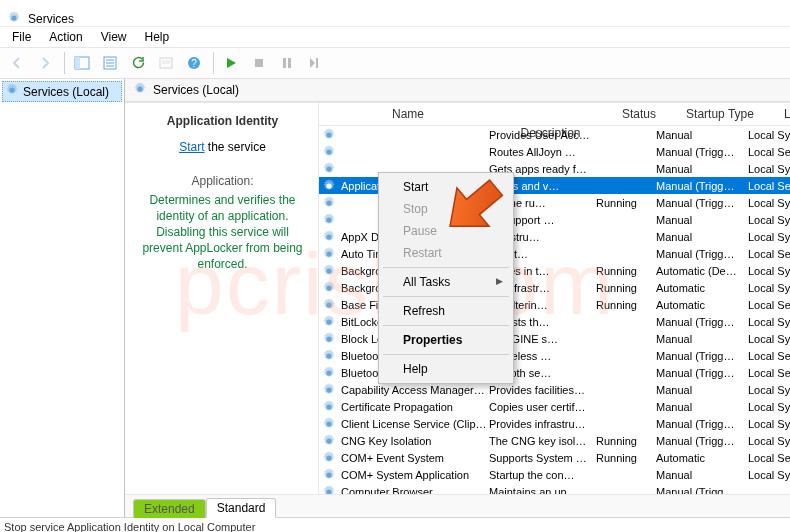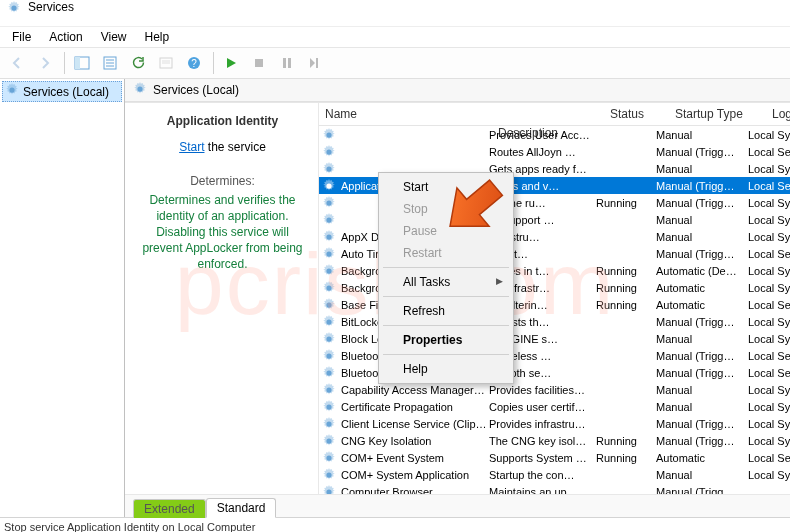--- a/index.html
+++ b/index.html
@@ -13,21 +13,21 @@
     background: #fff;
     overflow: hidden;
     position: relative;
   }
   .window { width: 790px; height: 532px; position: relative; }
 
   
   .titlebar {
     height: 26px;
     display: flex;
-    align-items: flex-start;
+    align-items: flex-end;
     padding-left: 6px;
     gap: 6px;
     border-bottom: 1px solid #eee;
   }
   .app-icon {
     width: 16px; height: 16px; display:inline-flex;align-items:center;justify-content:center;
   }
   .gear-svg { width:14px; height:14px; }
   .title { font-size: 12px; }
 
@@ -101,20 +101,21 @@
   .svcname { font-weight:600; margin-bottom:10px; color:#333; }
   .link { color:#0066cc; text-decoration:underline; cursor:pointer; }
   .descheader { margin-top:18px; color:#555; }
   .descbody { color:#15803d; margin-top:2px; }
 
   .list-pane { flex:1; display:flex; flex-direction:column; min-width:0; position:relative; }
   .columns {
     display:flex; height:22px; align-items:center;
     border-bottom:1px solid #e5e5e5; font-size:12px; color:#333;
     background:#fff;
+    text-align:center;
   }
   .col { padding-left:6px; overflow:hidden; white-space:nowrap; text-overflow:ellipsis; border-right:1px solid transparent; flex-shrink:0; }
   .c-name { width:166px; }
   .c-desc { width:105px;margin-top:37px; }
   .c-status { width:58px; }
   .c-startup { width:90px; }
   .c-logon { width:80px; }
 
   .rows { flex:1; overflow:hidden; font-size:11px; }
   .row { display:flex; height:17px; align-items:center; position:relative; }
@@ -291,21 +292,21 @@
         </span>
         <span>Services (Local)</span>
       </div>
 
       <div class="panel-body">
         <div class="left-pane">
           <div class="svcname">Application Identity</div>
           <div>
             <span class="link">Start</span><span> the service</span>
           </div>
-          <div class="descheader">Determines:</div>
+          <div class="descheader">Application:</div>
           <div class="descbody">Determines and verifies the identity of an application. Disabling this service will prevent AppLocker from being enforced.</div>
         </div>
 
         <div class="list-pane">
           <div class="columns">
             <div class="col c-name">Name</div>
             <div class="col c-desc">Description</div>
             <div class="col c-status">Status</div>
             <div class="col c-startup">Startup Type</div>
             <div class="col c-logon">Log On As</div>

